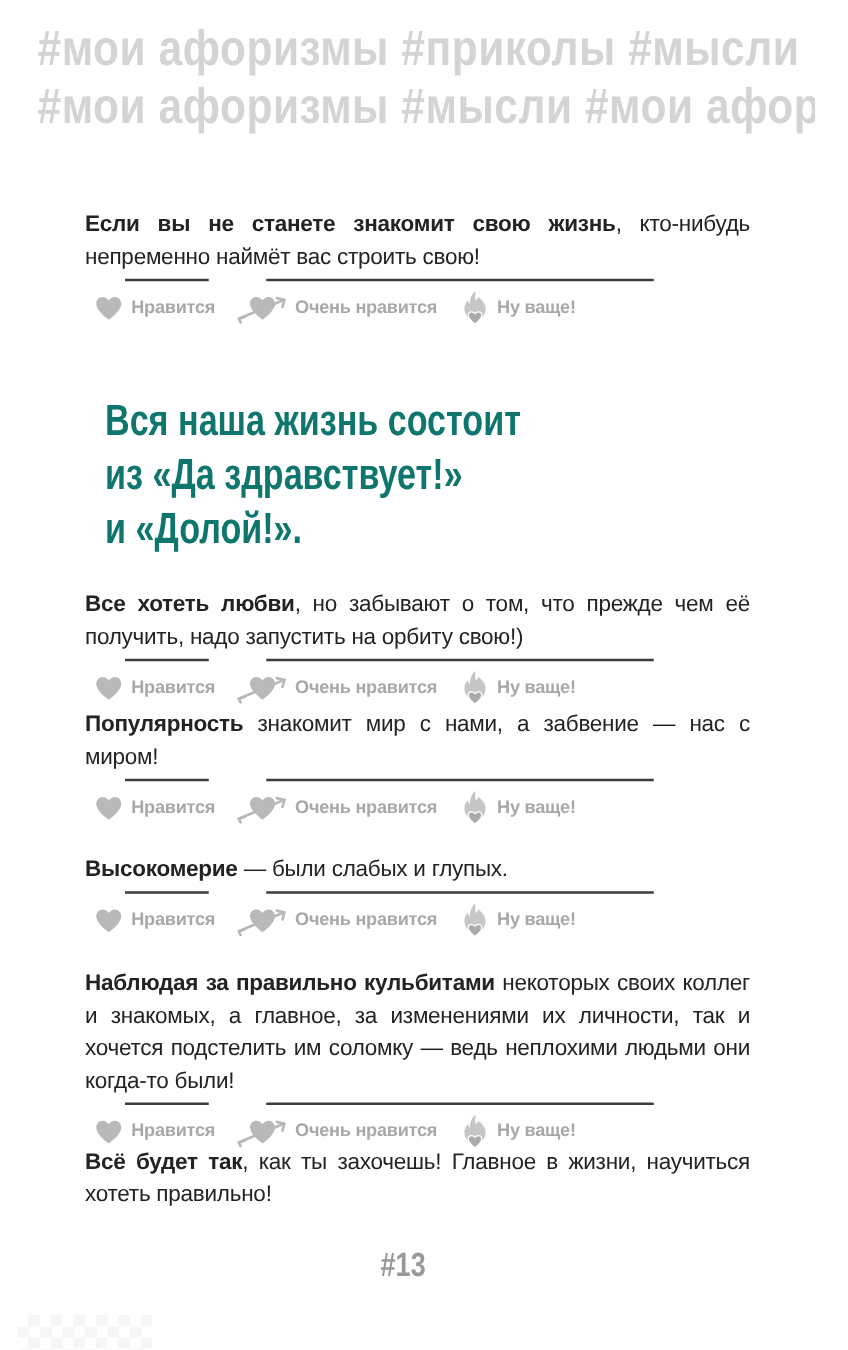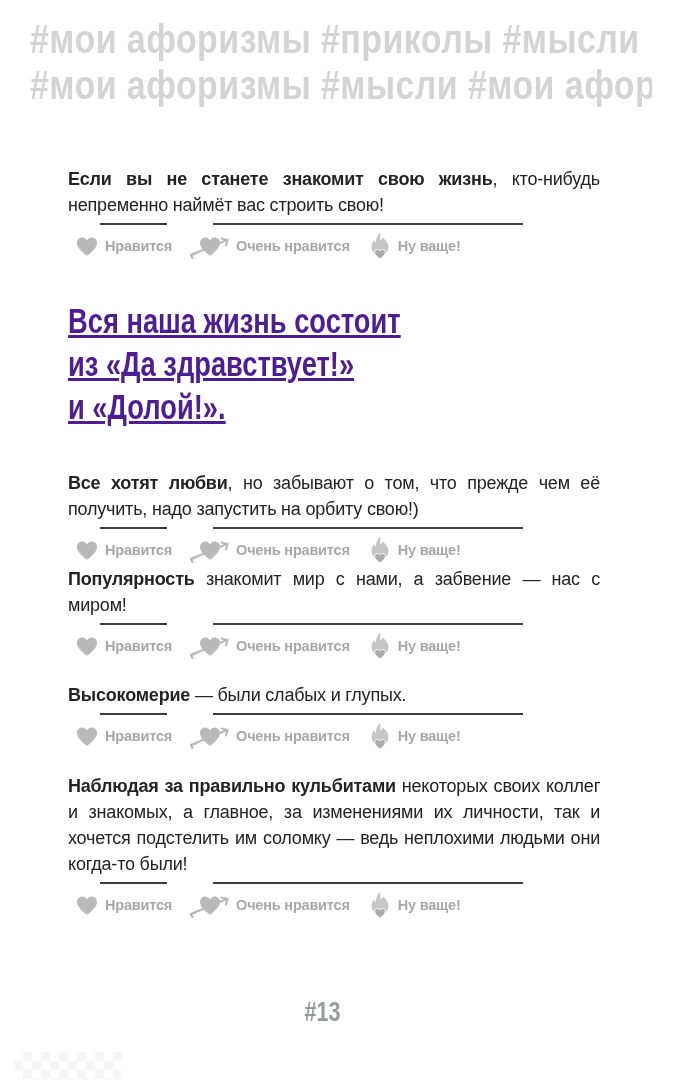--- a/index.html
+++ b/index.html
@@ -23,22 +23,22 @@
   .post-text .lead{font-weight:bold;}
   .rule{margin-top:5px;height:2px;display:flex;}
   .rule-s{width:67px;margin-left:32px;height:2px;background:#3d3d3d;}
   .rule-l{width:310px;margin-left:46px;height:2px;background:#3d3d3d;}
   .reactions{margin-top:6px;margin-left:7px;height:30px;display:flex;align-items:center;gap:18px;}
   .reaction{display:flex;align-items:center;gap:6px;}
   .icn svg{display:block;}
   .rlabel{font-weight:bold;font-size:14.5px;color:#a8a8a8;letter-spacing:-.2px;white-space:nowrap;}
   
   .headline{
-    position:absolute;top:299px;left:68px;margin:0;
-    font-size:35px;line-height:43px;font-weight:bold;color:#4c1d95;text-decoration:underline;
+    position:absolute;top:299px;left:68px;margin:16px;
+    font-size:35px;line-height:43px;font-weight:bold;color:#0f766e;
   }
   .hl-line{display:block;transform:scaleX(0.78);transform-origin:left center;white-space:nowrap;}
   
   .page-number{
     position:absolute;top:997px;left:0;width:645px;text-align:center;
     font-size:27px;font-weight:bold;color:#97999c;transform:scaleX(0.8);
   }
   
   .print-artifact{
     position:absolute;left:14px;bottom:0;width:108px;height:28px;
@@ -102,21 +102,21 @@
     </div>
   </section>
 
   <h1 class="headline">
     <span class="hl-line">Вся наша жизнь состоит</span>
     <span class="hl-line">из «Да здравствует!»</span>
     <span class="hl-line">и «Долой!».</span>
   </h1>
 
   <section class="post" style="top:470px">
-    <p class="post-text"><b class="lead">Все хотят любви</b><span>, но забывают о том, что прежде чем её получить, надо запустить на орбиту свою!)</span></p>
+    <p class="post-text"><b class="lead">Все хотеть любви</b><span>, но забывают о том, что прежде чем её получить, надо запустить на орбиту свою!)</span></p>
     <div class="rule">
         <i class="rule-s"></i>
         <i class="rule-l"></i>
       </div>
     <div class="reactions">
       <span class="reaction">
         <span class="icn">
             <svg width="24" height="22" viewBox="0 0 24 22">
               <use href="#heart-path" fill="#b9b9b9"></use>
             </svg>
@@ -261,18 +261,21 @@
             <svg width="24" height="29" viewBox="0 0 24 29">
               <path d="M12 .8c.9 3.4-.6 5.2.9 7.6.8-.7 1.3-1.7 1.5-3 2.9 2.1 6.1 5.4 6.1 9.4 0 5-3.8 8.9-8.5 8.9s-8.5-3.9-8.5-8.9c0-2.6 1.2-5 3-6.8-.1 1.4.5 2.5 1.6 3.2C7.6 7.5 9.3 3.4 12 .8z" fill="#c6c6c6"></path>
               <path d="M12 27.2c-2.9-2.3-5.4-4.6-5.4-6.9 0-1.6 1.2-2.8 2.7-2.8 1 0 2 .5 2.7 1.5.7-1 1.7-1.5 2.7-1.5 1.5 0 2.7 1.2 2.7 2.8 0 2.3-2.5 4.6-5.4 6.9z" fill="#ababab" stroke="#ffffff" stroke-width="1"></path>
             </svg>
           </span>
         <span class="rlabel">Ну ваще!</span>
       </span>
     </div>
   </section>
 
+  <section class="post" style="top:916px">
+    <p class="post-text"><b class="lead">Всё будет так</b><span>, как ты захочешь! Главное в жизни, научиться хотеть правильно!</span></p>
+  </section>
 
   <div class="page-number">#13</div>
 
   <div class="print-artifact"></div>
 
 </div>
 
 </body></html>

